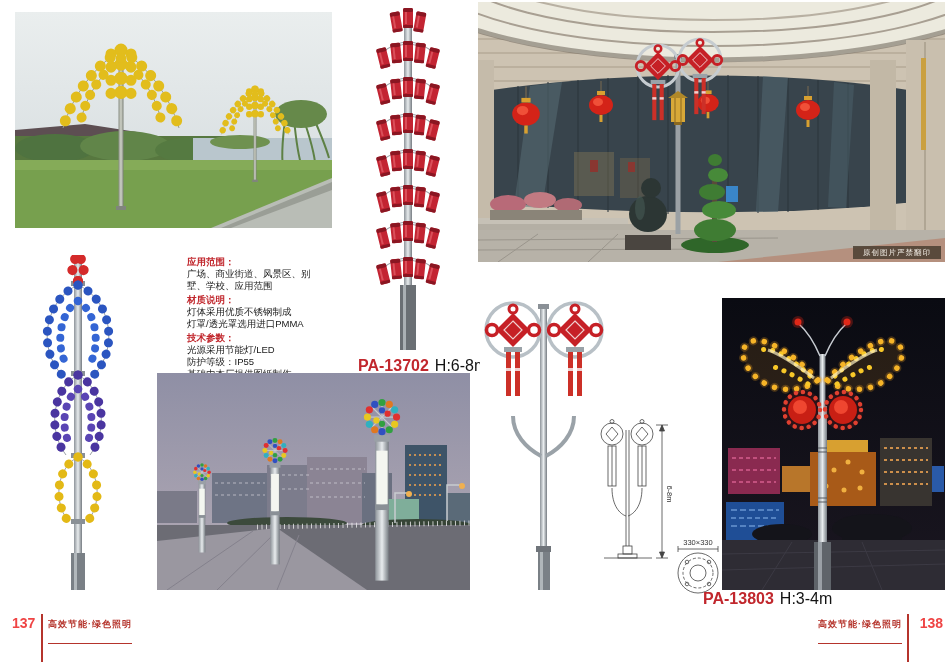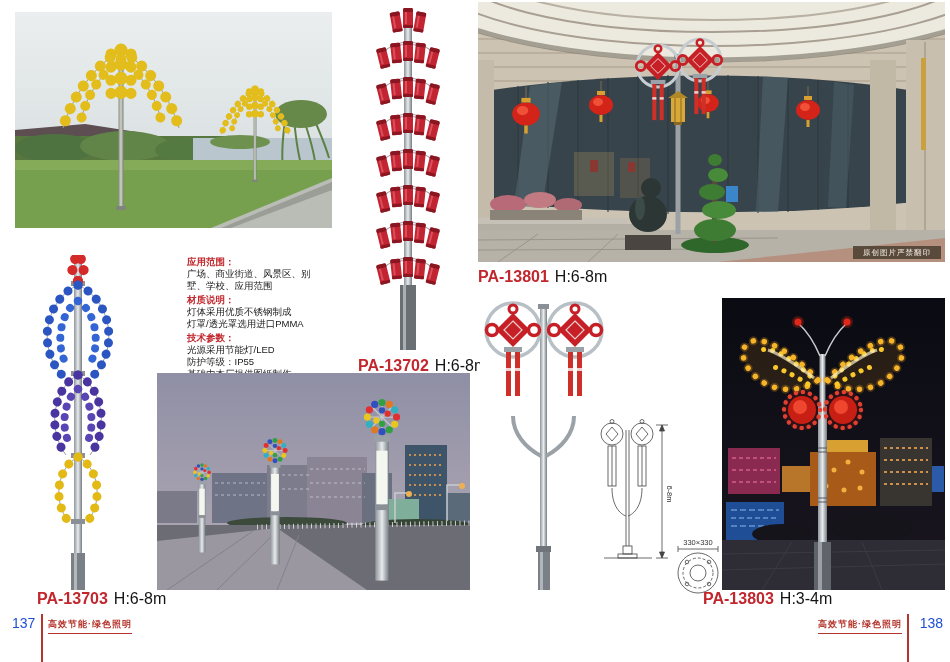--- a/index.html
+++ b/index.html
@@ -6,23 +6,23 @@
   #page{position:relative;width:950px;height:662px;background:#ffffff;overflow:hidden;
         font-family:"Liberation Sans",sans-serif;}
   .photo{position:absolute;overflow:hidden;background:#ddd;}
   .whitefig{position:absolute;background:#fff;}
   .plabel{position:absolute;white-space:nowrap;font-size:16px;line-height:20px;}
   .pcode{color:#c1272d;font-weight:bold;margin-right:6px;}
   .pheight{color:#141414;}
   .specs{position:absolute;width:160px;font-size:9.5px;line-height:12px;color:#1a1a1a;}
   .spec-title{color:#c1272d;font-weight:bold;margin-top:2px;}
   .vline{position:absolute;width:2px;background:#b5342c;}
-  .page-num{position:absolute;font-size:14px;font-weight:normal;color:#1d4ed8;}
+  .page-num{position:absolute;font-size:14px;font-weight:bold;color:#ef4444;}
   .f-slogan{position:absolute;font-size:9px;font-weight:bold;color:#b5342c;
-            border-bottom:1px solid #b5342c;padding-bottom:2px;letter-spacing:1px;white-space:nowrap;}
+            border-bottom:1px solid #b5342c;padding-bottom:12px;letter-spacing:1px;white-space:nowrap;}
   .watermark{position:absolute;background:rgba(70,58,45,.82);color:#f5f0e8;font-size:7.5px;
              display:flex;align-items:center;justify-content:center;letter-spacing:1px;}
   svg{display:block;}
 </style>
 </head>
 <body>
 
 <div id="page">
 
   <div class="photo" style="left:15px;top:12px;width:317px;height:216px;">
@@ -241,23 +241,20 @@
         <rect x="234" y="170" width="5" height="70" fill="#5a4a3a"></rect>
         <ellipse cx="237" cy="228" rx="21" ry="11" fill="#3f7c33"></ellipse>
         <ellipse cx="241" cy="208" rx="17" ry="9" fill="#478a39"></ellipse>
         <ellipse cx="234" cy="190" rx="13" ry="8" fill="#3f7c33"></ellipse>
         <ellipse cx="240" cy="173" rx="10" ry="7" fill="#478a39"></ellipse>
         <ellipse cx="237" cy="158" rx="7" ry="6" fill="#3f7c33"></ellipse>
       </g>
     </svg>
     <div class="watermark" style="right:4px;bottom:3px;width:88px;height:13px;">原创图片严禁翻印</div>
   </div>
-  <div class="plabel" style="left:478px;top:267px;">
-    <span class="pcode">PA-13801</span><span class="pheight">H:6-8m</span>
-  </div>
 
   <div class="whitefig" style="left:8px;top:255px;width:140px;height:335px;">
     <svg width="140" height="335" viewBox="0 0 140 335">
       <rect width="140" height="335" fill="#ffffff"></rect>
       <rect x="66" y="8" width="8" height="292" fill="url(#steelv)"></rect>
       <rect x="63" y="298" width="14" height="37" fill="#7a8086"></rect>
       <rect x="66" y="298" width="3" height="37" fill="#b2b8bc"></rect>
       <g fill="#8a9096">
         <rect x="63" y="26" width="14" height="5"></rect>
           <rect x="63" y="116" width="14" height="5"></rect>
@@ -280,23 +277,20 @@
         <path d="M70,46 C52,56 46,92 60,112" stroke="#3465d4" stroke-width="8" stroke-dasharray="0.1 10.5"></path>
         <path d="M70,46 C88,56 94,92 80,112" stroke="#3465d4" stroke-width="8" stroke-dasharray="0.1 10.5"></path>
         <path d="M70,120 C46,132 38,174 58,200" stroke="#4a35a0" stroke-width="9" stroke-dasharray="0.1 11.5"></path>
         <path d="M70,120 C94,132 102,174 82,200" stroke="#4a35a0" stroke-width="9" stroke-dasharray="0.1 11.5"></path>
         <path d="M70,134 C56,144 52,172 62,190" stroke="#5a45b4" stroke-width="8" stroke-dasharray="0.1 10.5"></path>
         <path d="M70,134 C84,144 88,172 78,190" stroke="#5a45b4" stroke-width="8" stroke-dasharray="0.1 10.5"></path>
         <path d="M70,202 C50,212 44,244 60,266" stroke="#e3b916" stroke-width="9" stroke-dasharray="0.1 11.5"></path>
         <path d="M70,202 C90,212 96,244 80,266" stroke="#e3b916" stroke-width="9" stroke-dasharray="0.1 11.5"></path>
       </g>
     </svg>
-  </div>
-  <div class="plabel" style="left:37px;top:589px;">
-    <span class="pcode">PA-13703</span><span class="pheight">H:6-8m</span>
   </div>
 
   <div class="specs" style="left:187px;top:254px;">
     <div class="spec-title">应用范围：</div>
     <div class="spec-line">广场、商业街道、风景区、别</div>
     <div class="spec-line">墅、学校、应用范围</div>
     <div class="spec-title">材质说明：</div>
     <div class="spec-line">灯体采用优质不锈钢制成</div>
     <div class="spec-line">灯罩/透光罩选用进口PMMA</div>
     <div class="spec-title">技术参数：</div>

